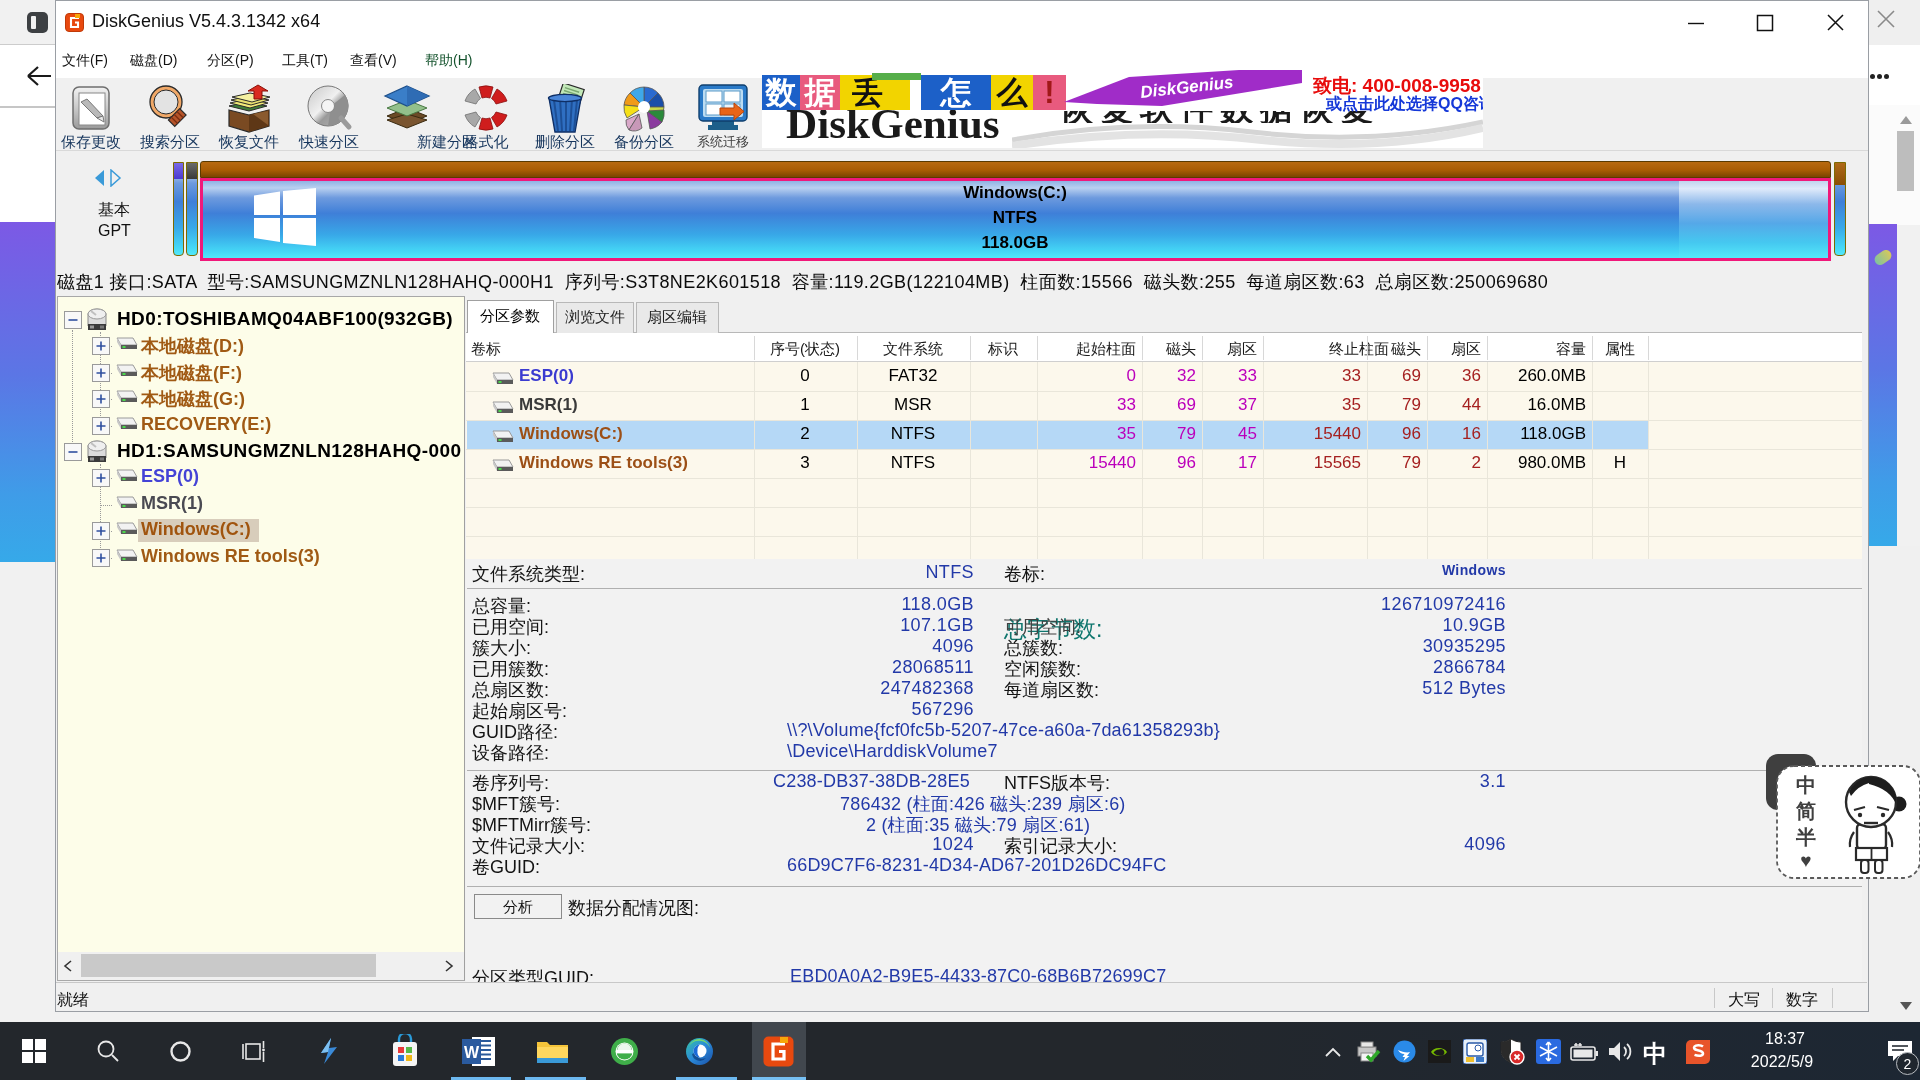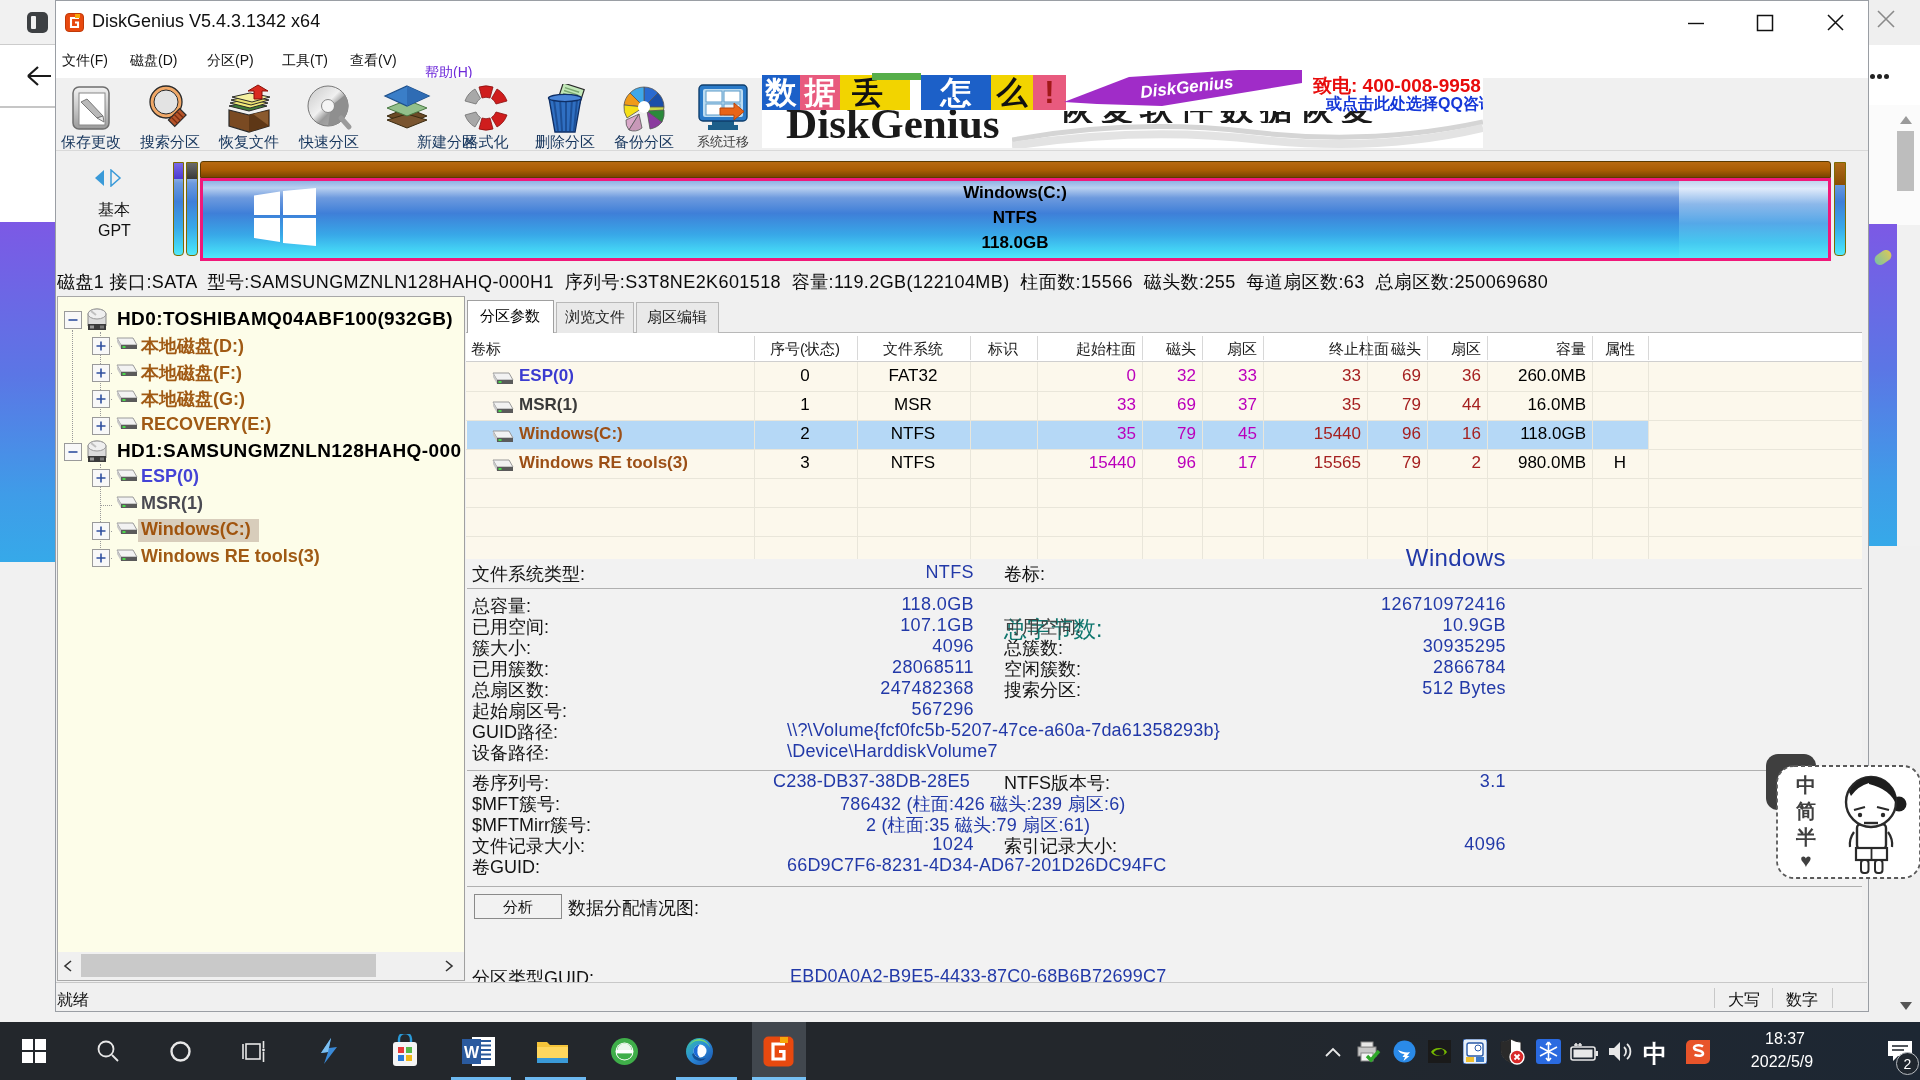--- a/index.html
+++ b/index.html
@@ -60,21 +60,21 @@
  <rect x="0.5" y="0.5" width="18" height="18" rx="3.5" fill="#e8490f"></rect>
  <rect x="0.5" y="0.5" width="18" height="18" rx="3.5" fill="none" stroke="#c03a08" stroke-width="1"></rect>
  <path d="M14 5 H6 V14 H13 V9.5 H10" fill="none" stroke="#ffffff" stroke-width="2.1"></path>
  <rect x="10" y="1" width="5" height="4" fill="#f7a70a"></rect>
 </svg>
 <div class="tx" style="left:62px;top:52px;font-size:14px;color:#111;">文件(F)</div>
 <div class="tx" style="left:130px;top:52px;font-size:14px;color:#111;">磁盘(D)</div>
 <div class="tx" style="left:207px;top:52px;font-size:14px;color:#111;">分区(P)</div>
 <div class="tx" style="left:282px;top:52px;font-size:14px;color:#111;">工具(T)</div>
 <div class="tx" style="left:350px;top:52px;font-size:14px;color:#111;">查看(V)</div>
-<div class="tx" style="left:425px;top:52px;font-size:14px;color:#6d28d9;margin-top:12px;">帮助(H)</div>
+<div class="tx" style="left:425px;top:52px;font-size:14px;color:#14532d;">帮助(H)</div>
 <div class="a" style="left:56px;top:78px;width:1812px;height:73px;background:#f0f0f0;border-bottom:1px solid #d9d9d9;"></div>
 <div class="a" style="left:67px;top:84px;width:48px;height:50px;"><svg width="48" height="48" viewBox="0 0 48 48">
 <defs>
         <linearGradient id="svg1" x1="0" y1="0" x2="0" y2="1">
           <stop offset="0" stop-color="#f2f2f2"></stop>
           <stop offset="0.5" stop-color="#c9c9c9"></stop>
           <stop offset="1" stop-color="#9a9a9a"></stop>
         </linearGradient>
       </defs>
 <rect x="6" y="3" width="36" height="42" rx="6" fill="url(#svg1)" stroke="#6e6e6e" stroke-width="1.5"></rect>
@@ -478,41 +478,41 @@
 <div class="tx" style="left:1257px;top:453px;transform:translateX(-100%);font-size:17px;color:#bb00bb;">17</div>
 <div class="tx" style="left:1361px;top:453px;transform:translateX(-100%);font-size:17px;color:#a52020;">15565</div>
 <div class="tx" style="left:1421px;top:453px;transform:translateX(-100%);font-size:17px;color:#a52020;">79</div>
 <div class="tx" style="left:1481px;top:453px;transform:translateX(-100%);font-size:17px;color:#a52020;">2</div>
 <div class="tx" style="left:1586px;top:453px;transform:translateX(-100%);font-size:17px;color:#000;">980.0MB</div>
 <div class="tx" style="left:1620px;top:453px;transform:translateX(-50%);font-size:17px;color:#000;">H</div>
 <div class="a" style="left:466px;top:559px;width:1396px;height:426px;background:#f2f2f2;"></div>
 <div class="tx" style="left:472px;top:562px;font-size:18px;color:#141414;">文件系统类型:</div>
 <div class="tx" style="left:974px;top:562px;transform:translateX(-100%);font-size:18px;letter-spacing:0.4px;color:#2239a8;">NTFS</div>
 <div class="tx" style="left:1004px;top:562px;font-size:18px;color:#141414;">卷标:</div>
-<div class="tx" style="left:1506px;top:544px;transform:translateX(-100%);font-size:24px;letter-spacing:0.4px;color:#2239a8;">Windows</div>
+<div class="tx" style="left:1506px;top:562px;transform:translateX(-100%);font-size:14px;letter-spacing:0.4px;color:#2239a8;font-weight:bold;">Windows</div>
 <div class="a" style="left:467px;top:588px;width:1395px;height:1px;background:#b0b0b0;"></div>
 <div class="tx" style="left:472px;top:594px;font-size:18px;color:#141414;">总容量:</div>
 <div class="tx" style="left:974px;top:594px;transform:translateX(-100%);font-size:18px;letter-spacing:0.4px;color:#2239a8;">118.0GB</div>
 <div class="tx" style="left:1004px;top:594px;font-size:23px;color:#0f766e;margin-top:20px;">总字节数:</div>
 <div class="tx" style="left:1506px;top:594px;transform:translateX(-100%);font-size:18px;letter-spacing:0.4px;color:#2239a8;">126710972416</div>
 <div class="tx" style="left:472px;top:615px;font-size:18px;color:#141414;">已用空间:</div>
 <div class="tx" style="left:974px;top:615px;transform:translateX(-100%);font-size:18px;letter-spacing:0.4px;color:#2239a8;">107.1GB</div>
 <div class="tx" style="left:1004px;top:615px;font-size:18px;color:#404040;">可用空间:</div>
 <div class="tx" style="left:1506px;top:615px;transform:translateX(-100%);font-size:18px;letter-spacing:0.4px;color:#2239a8;">10.9GB</div>
 <div class="tx" style="left:472px;top:636px;font-size:18px;color:#141414;">簇大小:</div>
 <div class="tx" style="left:974px;top:636px;transform:translateX(-100%);font-size:18px;letter-spacing:0.4px;color:#2239a8;">4096</div>
 <div class="tx" style="left:1004px;top:636px;font-size:18px;color:#141414;">总簇数:</div>
 <div class="tx" style="left:1506px;top:636px;transform:translateX(-100%);font-size:18px;letter-spacing:0.4px;color:#2239a8;">30935295</div>
 <div class="tx" style="left:472px;top:657px;font-size:18px;color:#141414;">已用簇数:</div>
 <div class="tx" style="left:974px;top:657px;transform:translateX(-100%);font-size:18px;letter-spacing:0.4px;color:#2239a8;">28068511</div>
 <div class="tx" style="left:1004px;top:657px;font-size:18px;color:#141414;">空闲簇数:</div>
 <div class="tx" style="left:1506px;top:657px;transform:translateX(-100%);font-size:18px;letter-spacing:0.4px;color:#2239a8;">2866784</div>
 <div class="tx" style="left:472px;top:678px;font-size:18px;color:#141414;">总扇区数:</div>
 <div class="tx" style="left:974px;top:678px;transform:translateX(-100%);font-size:18px;letter-spacing:0.4px;color:#2239a8;">247482368</div>
-<div class="tx" style="left:1004px;top:678px;font-size:18px;color:#141414;">搜索分区:</div>
+<div class="tx" style="left:1004px;top:678px;font-size:18px;color:#141414;">每道扇区数:</div>
 <div class="tx" style="left:1506px;top:678px;transform:translateX(-100%);font-size:18px;letter-spacing:0.4px;color:#2239a8;">512 Bytes</div>
 <div class="tx" style="left:472px;top:699px;font-size:18px;color:#141414;">起始扇区号:</div>
 <div class="tx" style="left:974px;top:699px;transform:translateX(-100%);font-size:18px;letter-spacing:0.4px;color:#2239a8;">567296</div>
 <div class="tx" style="left:472px;top:720px;font-size:18px;color:#141414;">GUID路径:</div>
 <div class="tx" style="left:787px;top:720px;font-size:18px;letter-spacing:0.2px;color:#2239a8;">\\?\Volume{fcf0fc5b-5207-47ce-a60a-7da61358293b}</div>
 <div class="tx" style="left:472px;top:741px;font-size:18px;color:#141414;">设备路径:</div>
 <div class="tx" style="left:787px;top:741px;font-size:18px;letter-spacing:0.2px;color:#2239a8;">\Device\HarddiskVolume7</div>
 <div class="a" style="left:467px;top:770px;width:1395px;height:1px;background:#b0b0b0;"></div>
 <div class="tx" style="left:472px;top:771px;font-size:18px;color:#141414;">卷序列号:</div>
 <div class="tx" style="left:773px;top:771px;font-size:18px;letter-spacing:0.2px;color:#2239a8;">C238-DB37-38DB-28E5</div>

